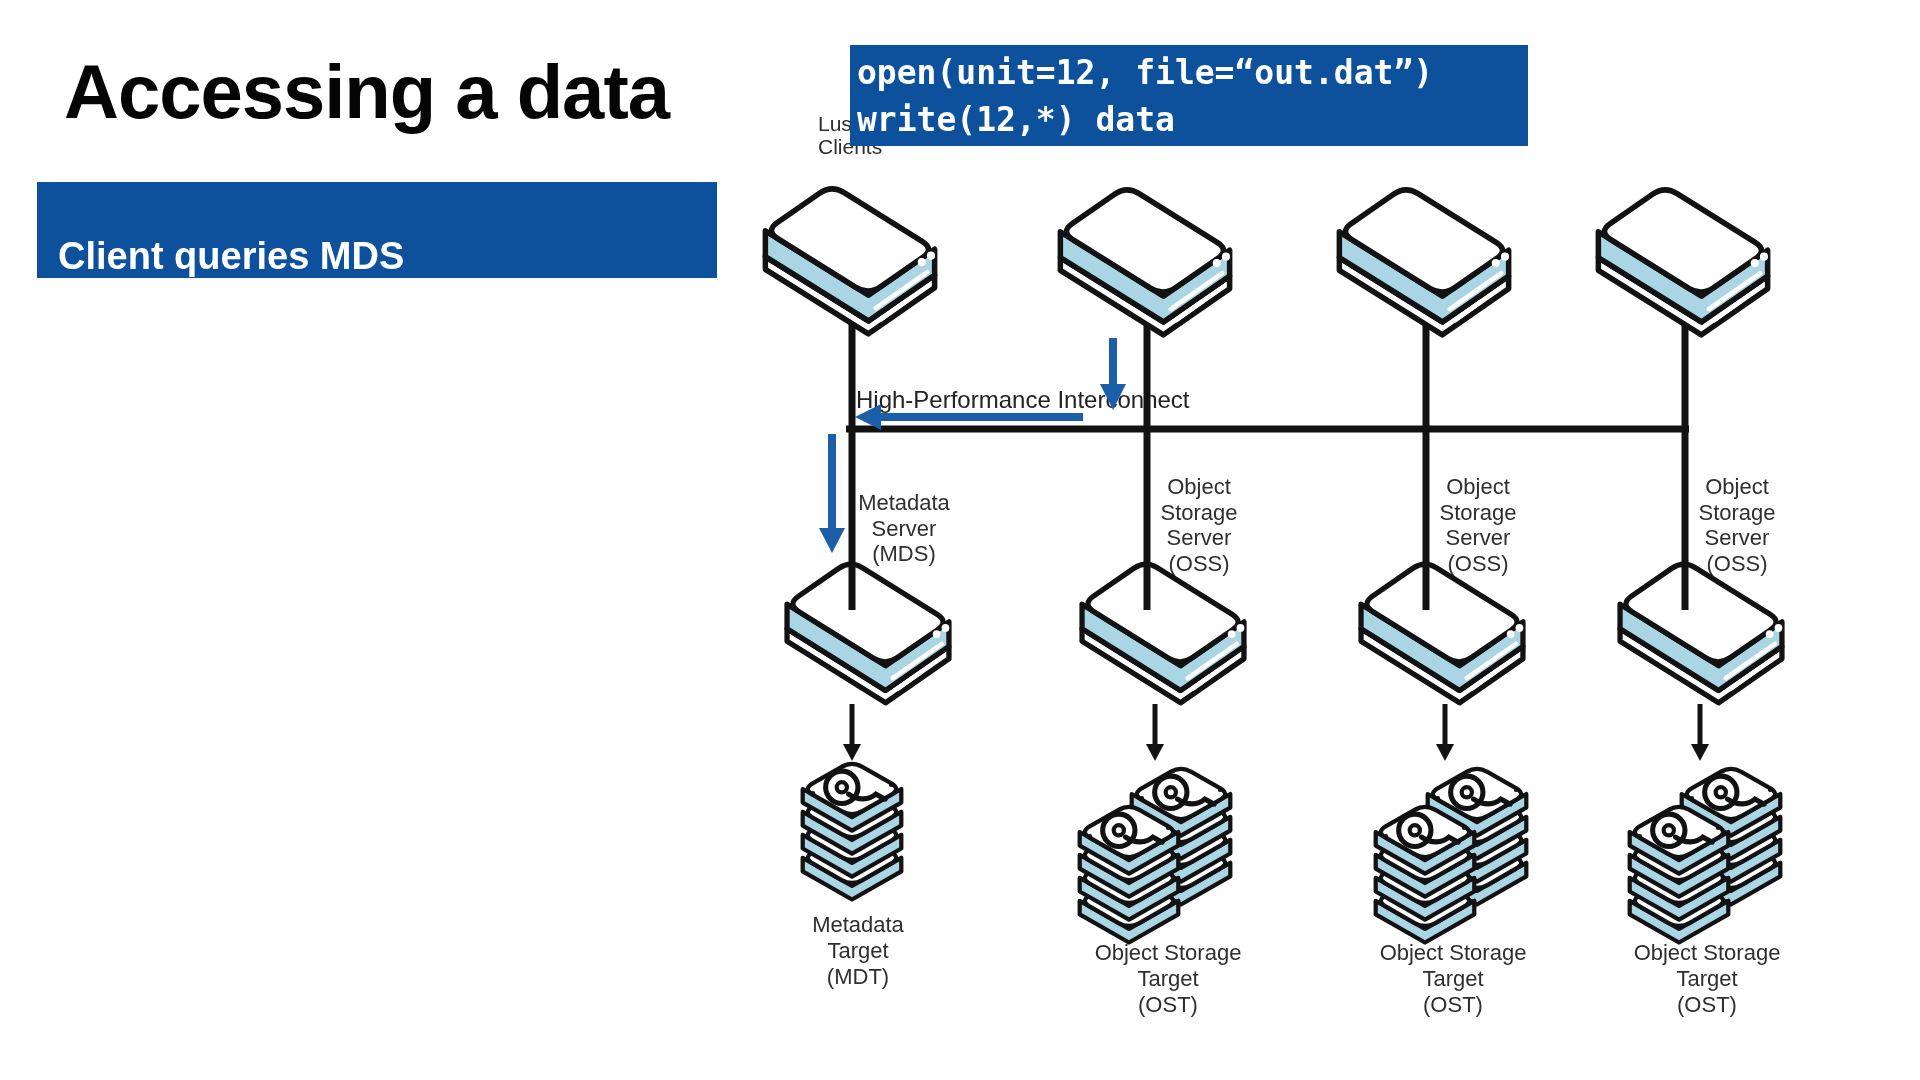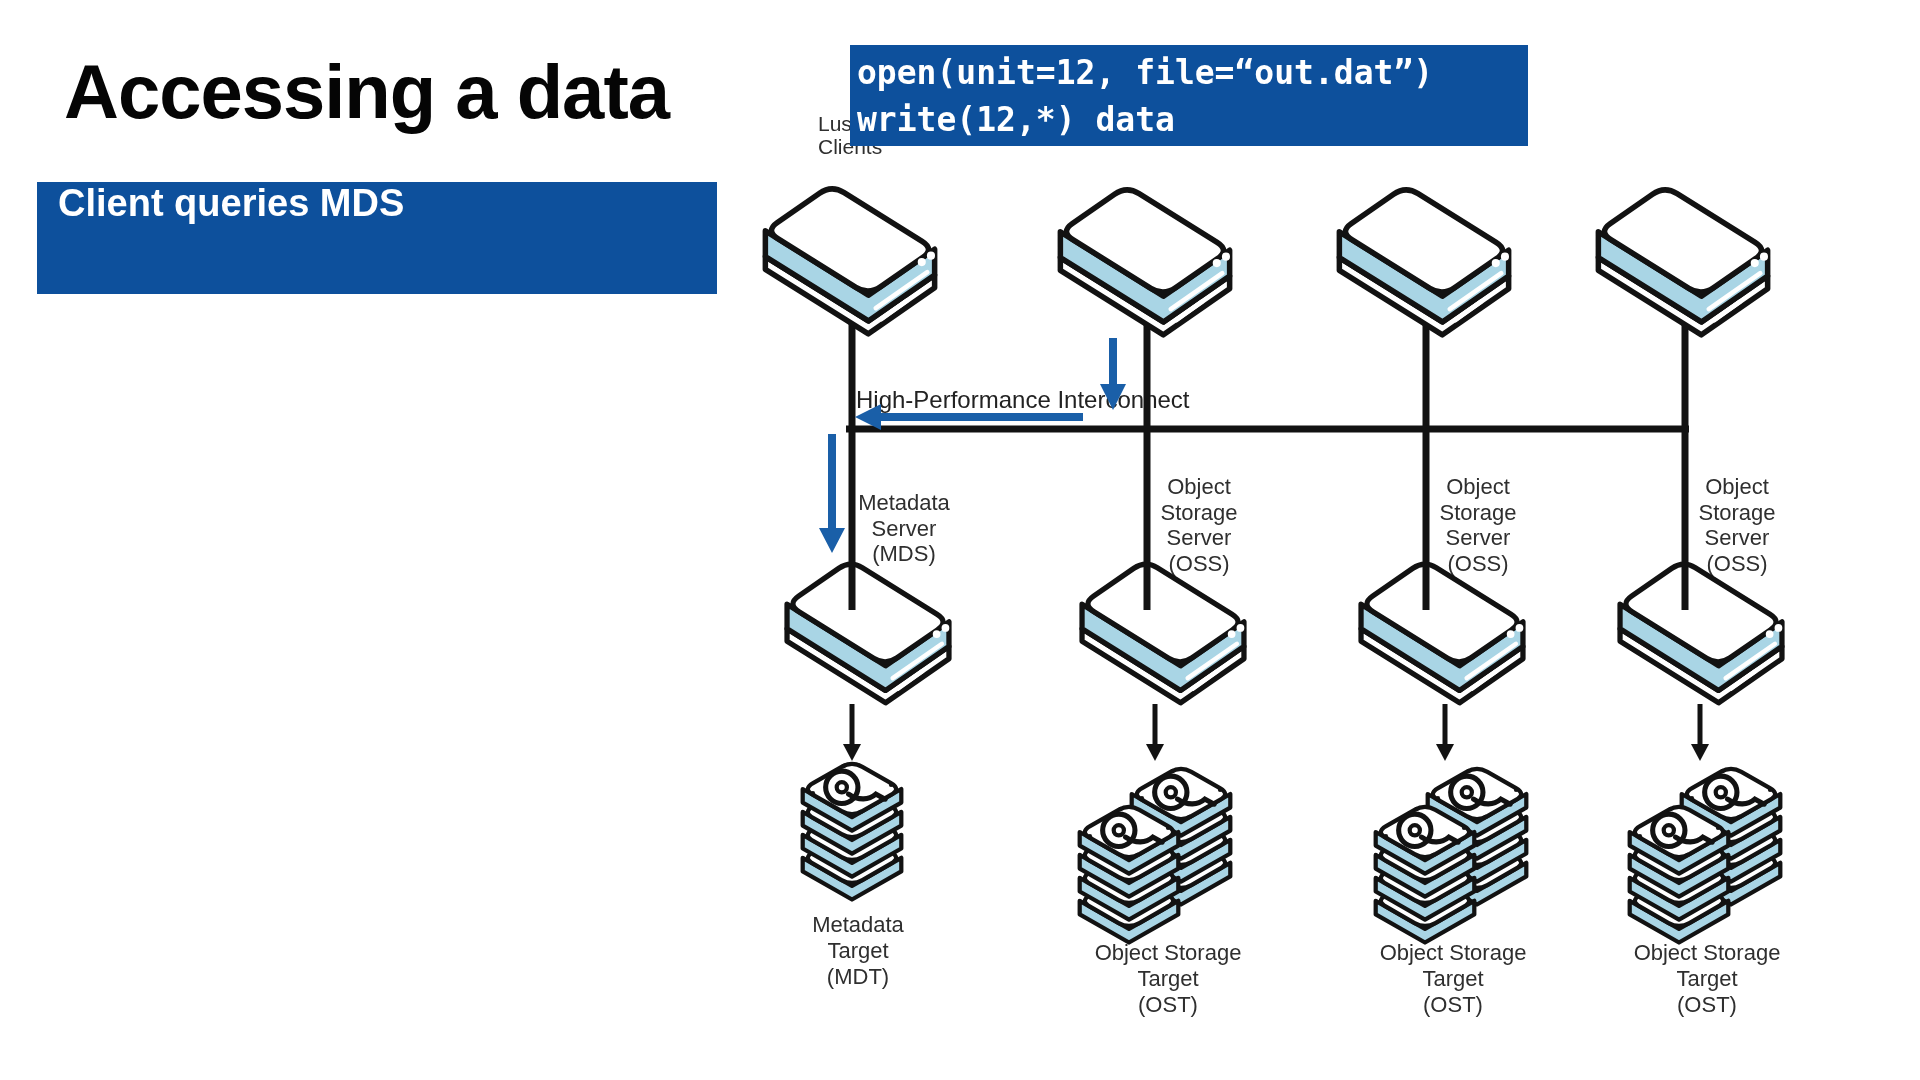--- a/index.html
+++ b/index.html
@@ -10,22 +10,22 @@
     --label_gray:#2F2F2F;
   }
   *{margin:0;padding:0;box-sizing:border-box}
   html,body{width:1920px;height:1080px;background:#fff;overflow:hidden;
     font-family:"Liberation Sans",sans-serif;}
   .slide{position:relative;width:1920px;height:1080px;background:#fff}
 
   .title{position:absolute;left:64px;top:48px;font-size:76px;font-weight:800;
     letter-spacing:-1px;color:#050505;white-space:nowrap;z-index:1}
 
-  .banner{position:absolute;left:37px;top:182px;width:680px;height:112px;
-    background:var(--brand_blue);color:#fff;display:flex;align-items:flex-start;
+  .banner{position:absolute;left:37px;top:182px;width:680px;height:96px;
+    background:var(--brand_blue);color:#fff;display:flex;align-items:flex-end;
     padding-left:21px;font-size:38px;font-weight:600;z-index:1}
 
   .codebox{position:absolute;left:850px;top:45px;width:678px;height:101px;
     background:var(--brand_blue);color:#fff;z-index:3;
     font-family:"DejaVu Sans Mono",monospace;font-weight:700;font-size:33px;
     line-height:47px;padding:4px 0 0 7px;white-space:nowrap}
 
   .clients-label{position:absolute;left:818px;top:112px;font-size:21px;line-height:23px;
     color:var(--label_gray);z-index:1;white-space:nowrap}
 

